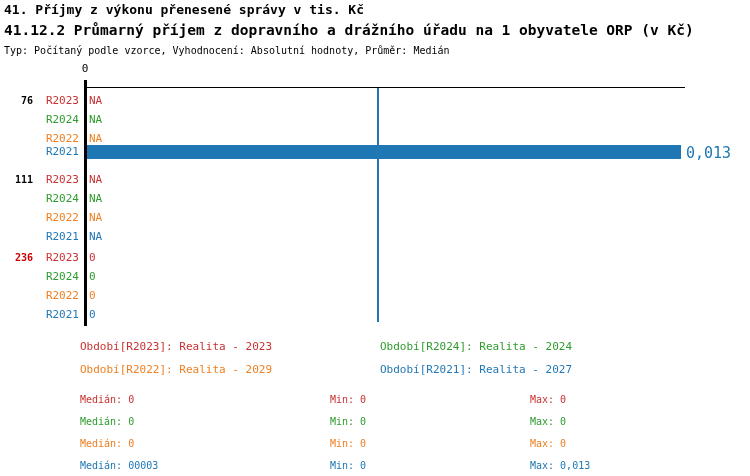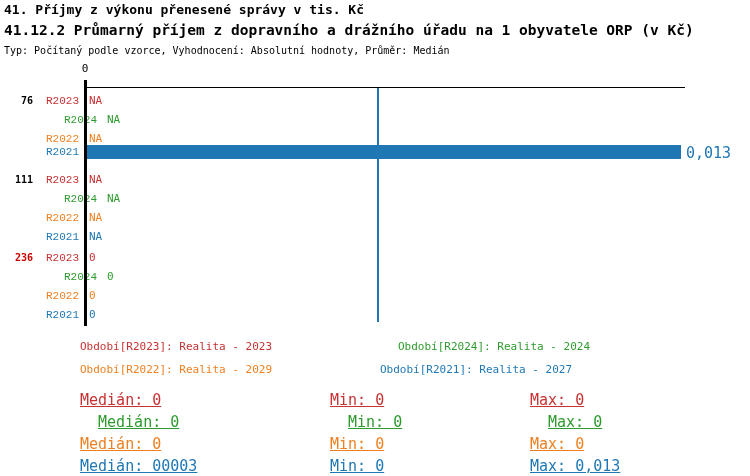--- a/index.html
+++ b/index.html
@@ -11,31 +11,31 @@
   .t2{left:4px;top:22px;font-size:14.5px;font-weight:bold;color:#000;line-height:16px;}
   .meta{left:4px;top:45px;font-size:10px;color:#000;}
   
   .haxis{left:84px;top:87px;width:601px;height:1px;background:var(--axis-line);}
   .vaxis{left:84px;top:80px;width:3px;height:246px;background:var(--axis-line);z-index:3;}
   .tick0{left:79px;top:63px;width:12px;text-align:center;font-size:11px;color:#000;}
   .marker{top:88px;width:2px;height:234px;background:var(--marker-line);z-index:1;}
   
   .glabel{left:0;width:33px;text-align:right;font-size:10px;font-weight:bold;color:#000;}
   .galert{color:var(--group-alert);}
-  .slabel{left:40px;width:39px;text-align:right;font-size:11px;font-family:Liberation Mono, monospace;}
+  .slabel{left:40px;width:39px;text-align:right;font-size:11px;}
   .sval{left:89px;font-size:11px;}
   .c23{color:var(--series-r2023);}
-  .c24{color:var(--series-r2024);margin-left:18px;}
+  .c24{color:var(--series-r2024);}
   .c22{color:var(--series-r2022);}
   .c21{color:var(--series-r2021);}
   .bar{height:14px;background:var(--bar-fill);z-index:2;}
   .barval{font-size:15px;}
   
   .leg{font-size:11px;}
-  .stat{font-size:15px;text-decoration:underline;}
+  .stat{font-size:10px;}
 </style>
 </head>
 <body>
 
 <div class="screen">
 
   <div class="abs t1">41. Příjmy z výkonu přenesené správy v tis. Kč</div>
   <div class="abs t2">41.12.2 Průmarný příjem z dopravního a drážního úřadu na 1 obyvatele ORP (v Kč)</div>
   <div class="abs meta">Typ: Počítaný podle vzorce, Vyhodnocení: Absolutní hodnoty, Průměr: Medián</div>
 

